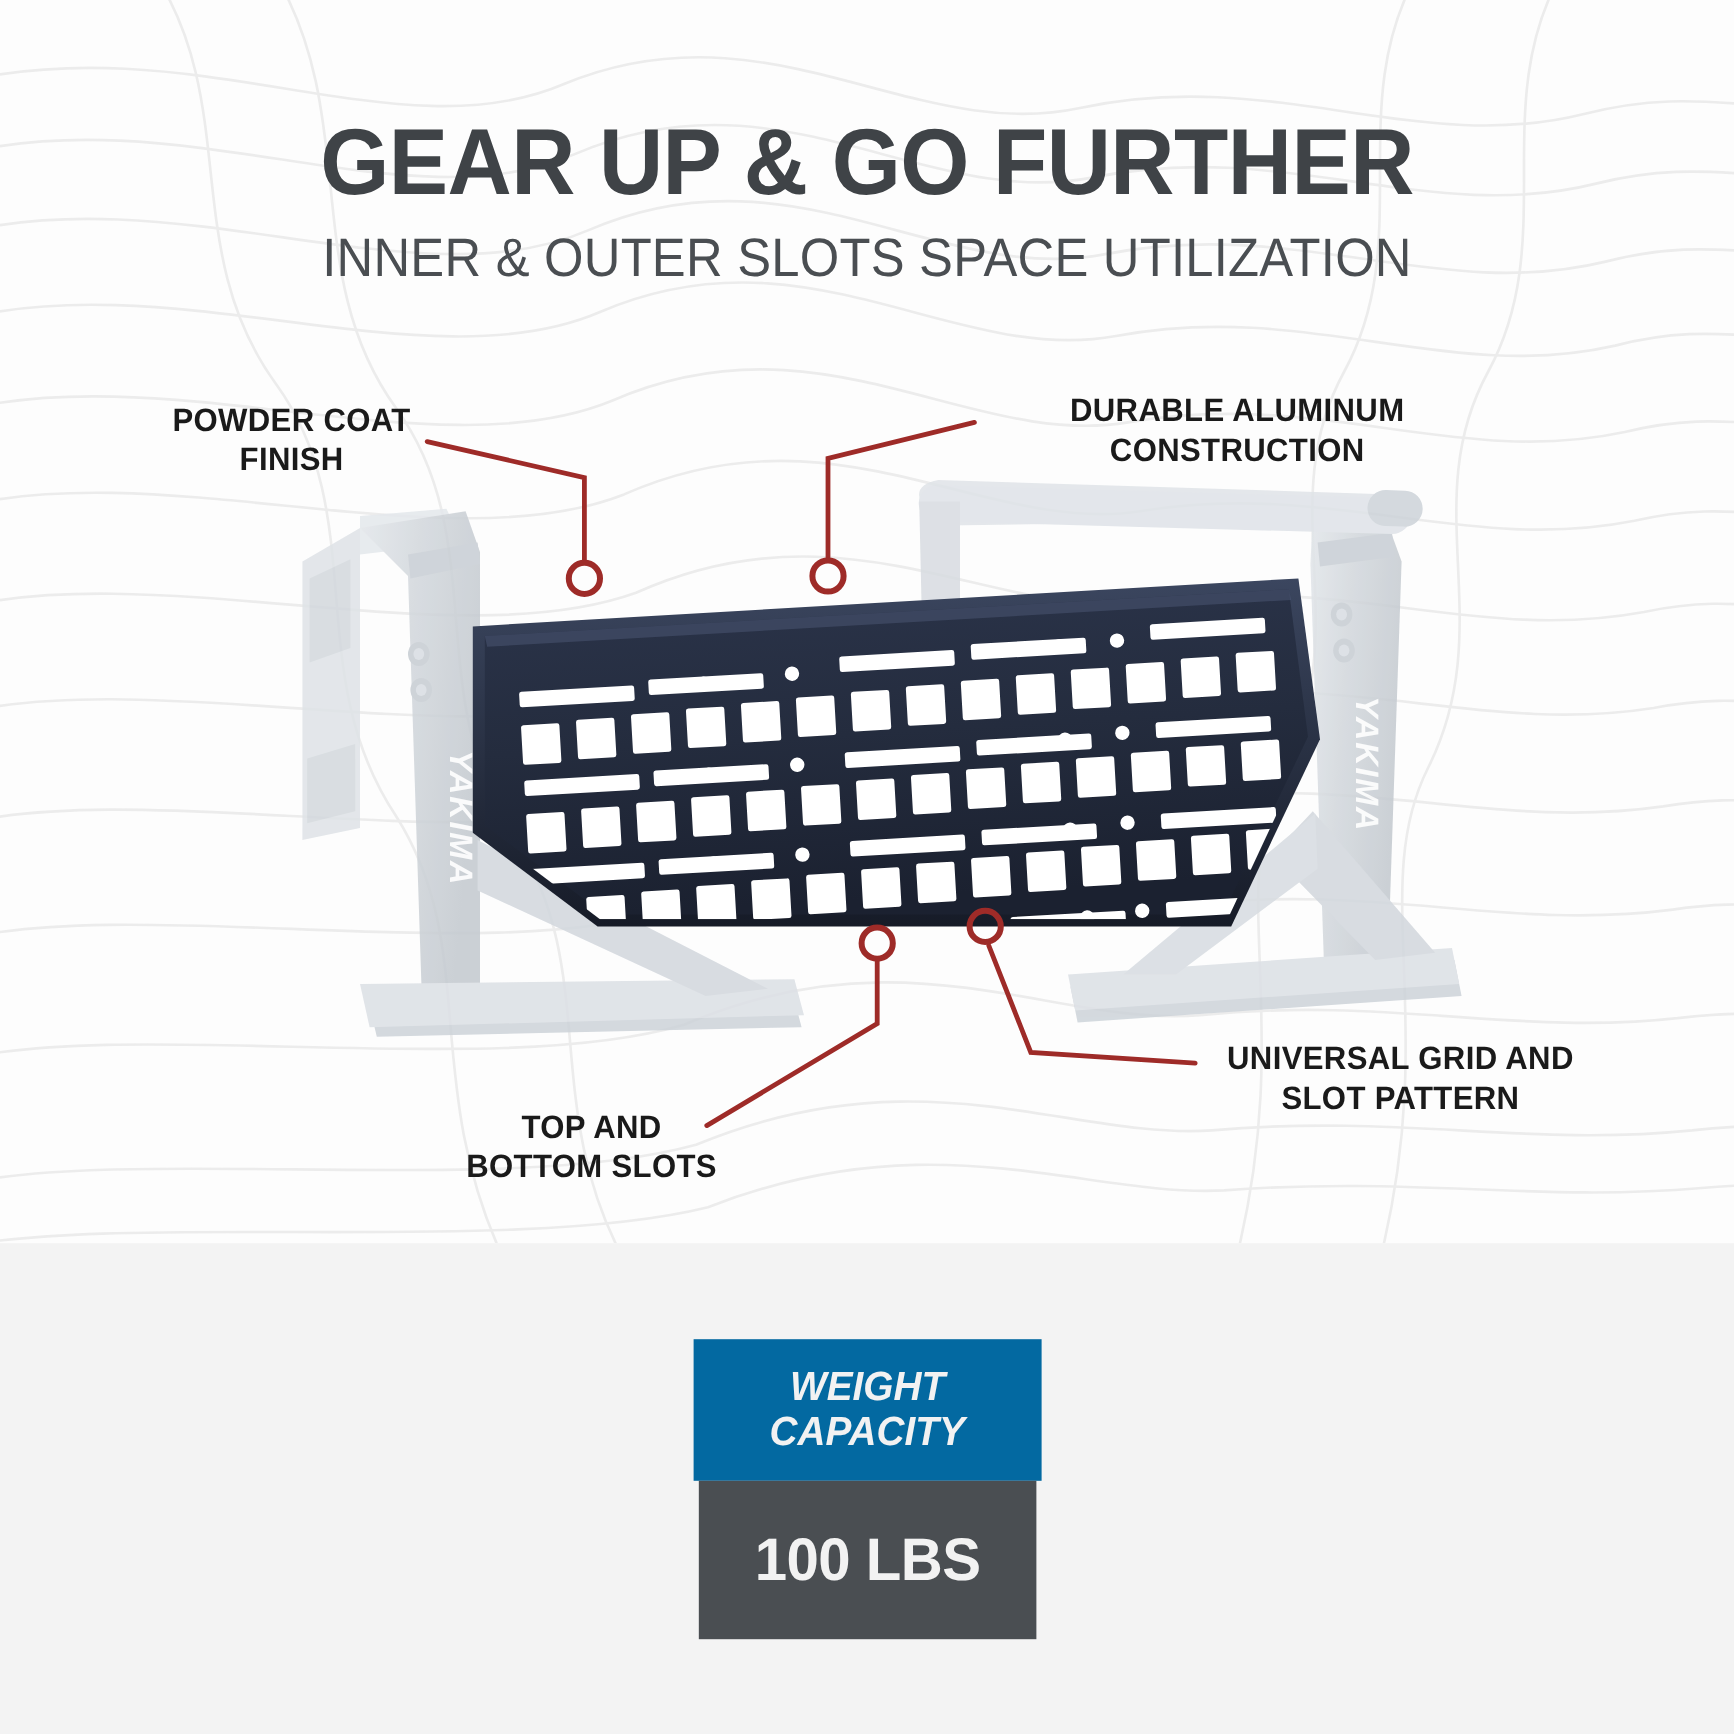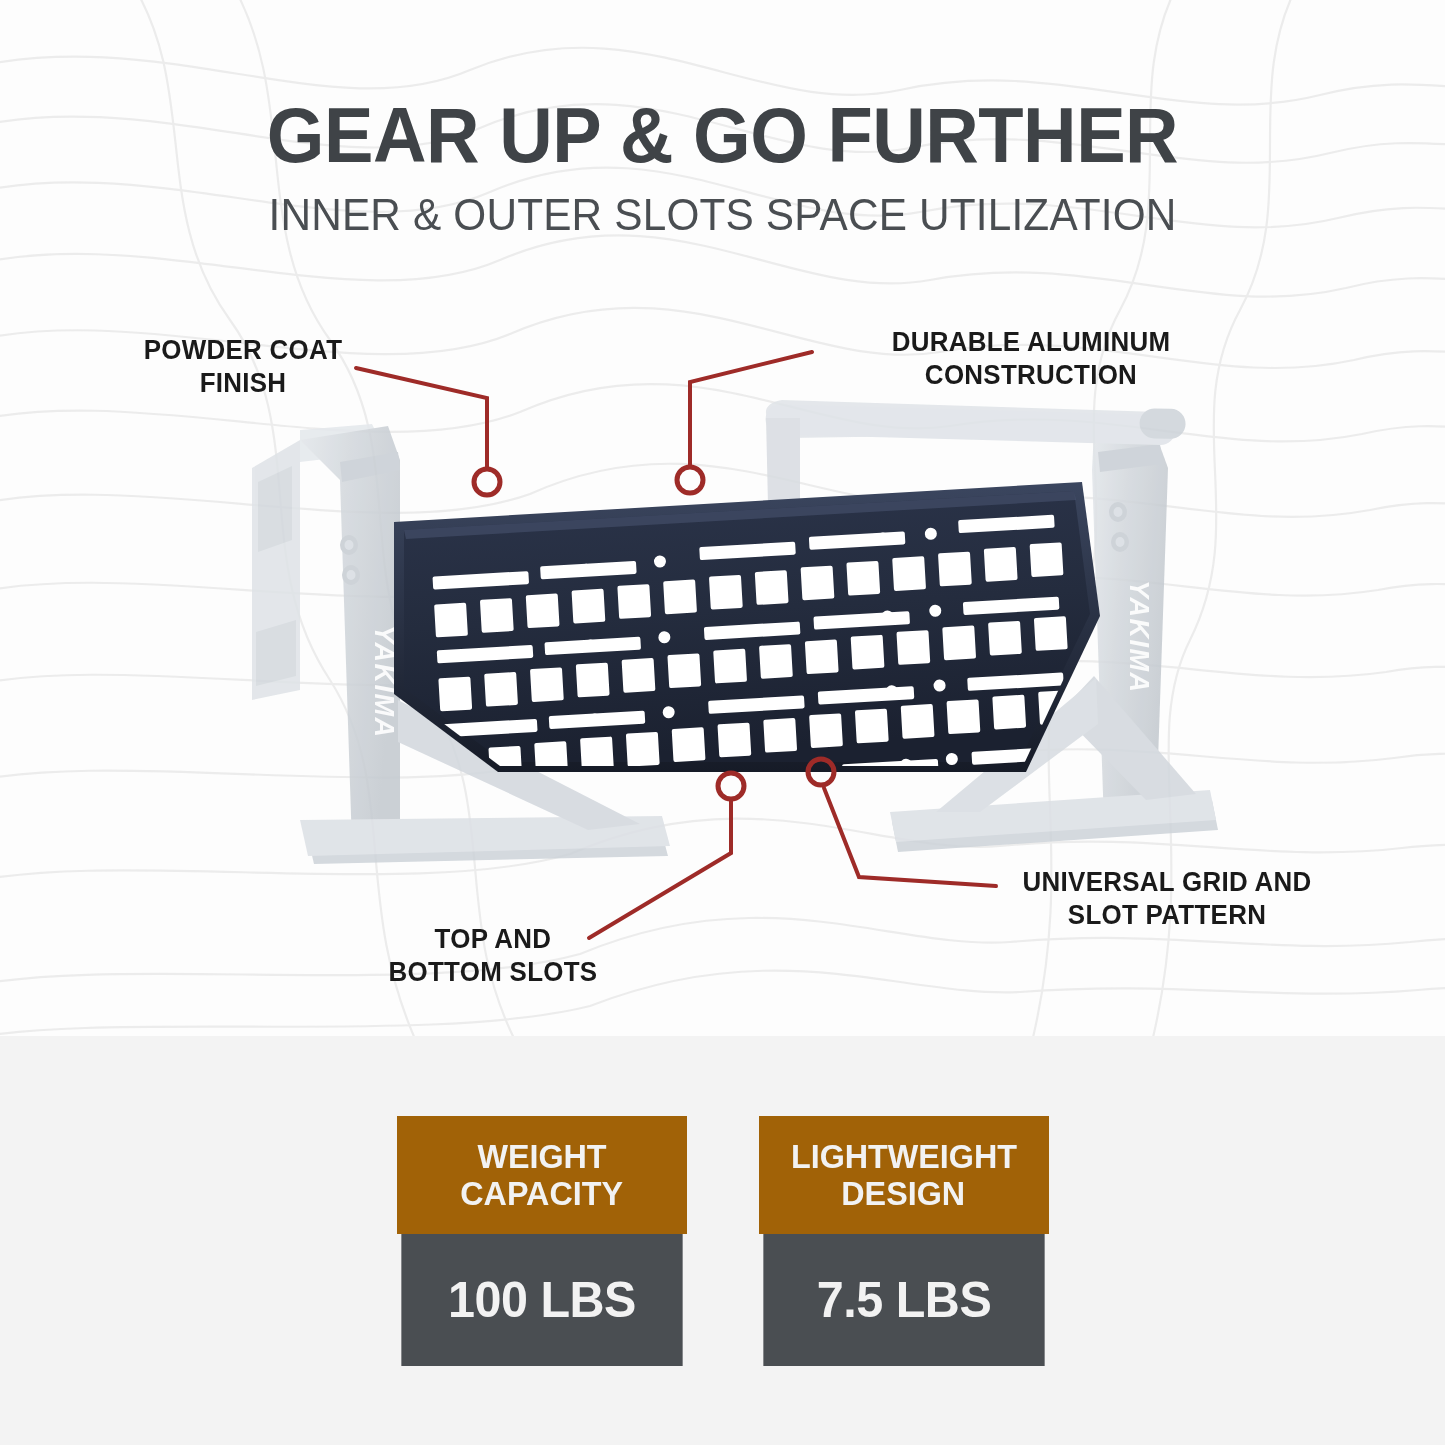--- a/index.html
+++ b/index.html
@@ -54,24 +54,25 @@
   #specs {
     position:absolute; left:0; top:1036px; width:1445px; height:409px;
     background:#f3f3f3;
   }
   #spec-row {
     position:absolute; left:0; top:0; width:1445px; height:409px;
     display:flex; justify-content:center; align-items:center; gap:72px;
   }
   .spec-card { width:290px; height:250px; display:flex; flex-direction:column; }
   .spec-head {
-    background:#a16207; color:#f2f2f2;
+    background:#0369a1; color:#f2f2f2;
     height:118px; display:flex; flex-direction:column;
     align-items:center; justify-content:center; text-align:center;
     padding:0 8px;
+    font-style:italic;
   }
   .spec-head .l1 { font-size:34px; font-weight:bold; line-height:1.06; transform:scaleX(0.95); }
   .spec-head .l2 { font-size:34px; font-weight:bold; line-height:1.06; transform:scaleX(0.95); }
   .spec-head.two-tone .l2 { font-size:29px; }
   .spec-body {
     background:#4a4e52; color:#f2f2f2; flex:1;
     display:flex; align-items:center; justify-content:center;
     font-size:50px; font-weight:bold; letter-spacing:-0.5px;
     transform:scaleX(0.97);
   }
@@ -349,24 +350,17 @@
 
       <div class="spec-card">
         <div class="spec-head">
           <div class="l1">WEIGHT</div>
           <div class="l2">CAPACITY</div>
         </div>
         <div class="spec-body">100 LBS</div>
       </div>
 
 
-      <div class="spec-card">
-        <div class="spec-head">
-          <div class="l1">LIGHTWEIGHT</div>
-          <div class="l2">DESIGN</div>
-        </div>
-        <div class="spec-body">7.5 LBS</div>
-      </div>
 
     </div>
   </div>
 
 </div>
 
 </body></html>

